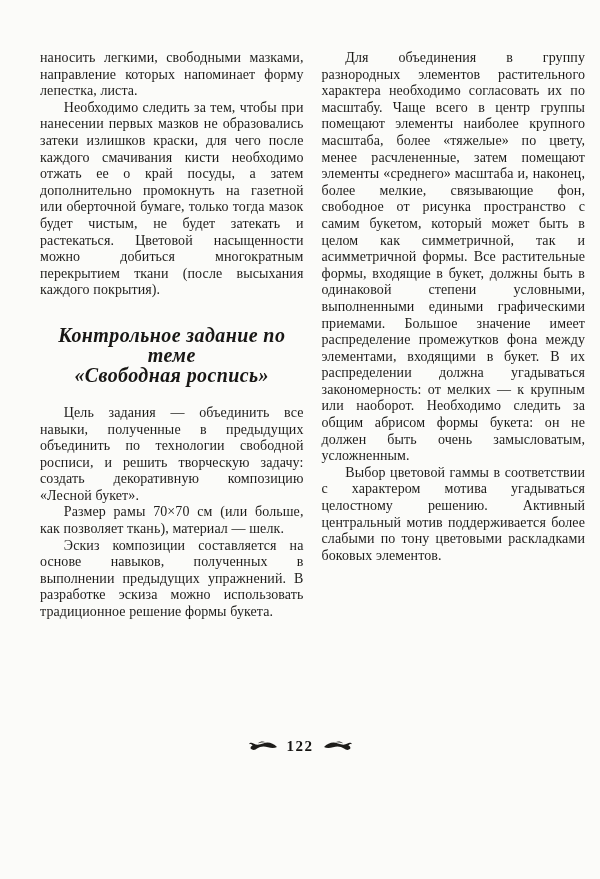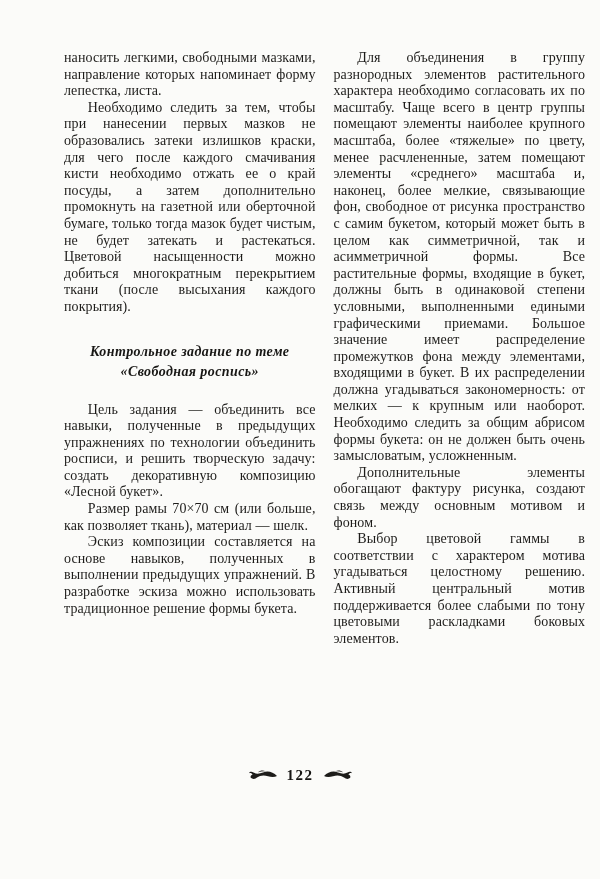--- a/index.html
+++ b/index.html
@@ -7,21 +7,20 @@
     width: 600px;
     height: 879px;
     background: #fbfbf9;
     position: relative;
     overflow: hidden;
     font-family: "Liberation Serif", serif;
   }
   .page {
     position: absolute;
     inset: 0;
-    padding-left: 24px;
   }
   .columns {
     display: flex;
     gap: 18px;
     padding: 50px 15px 0 40px;
   }
   .column {
     width: 264px;
     font-family: "Liberation Serif", serif;
     font-size: 14px;
@@ -37,30 +36,30 @@
     text-indent: 1.7em;
   }
   .column p.body-noindent {
     text-indent: 0;
   }
   .column p.heading {
     text-indent: 0;
     text-align: center;
     font-style: italic;
     font-weight: bold;
-    font-size: 14px;
+    font-size: 20px;
     line-height: 20px;
     letter-spacing: 0.4px;
     white-space: pre-line;
     margin: 26px 0 20px 0;
     color: #181715;
   }
   .footer {
     position: absolute;
-    top: 767px;
+    top: 738px;
     left: 0;
     width: 600px;
     display: flex;
     justify-content: center;
     align-items: center;
     gap: 9px;
   }
   .page-number {
     font-family: "Liberation Serif", serif;
     font-weight: bold;
@@ -76,27 +75,26 @@
 <body>
 
 <div class="page">
 
   <div class="columns">
     <div class="column">
         <p class="body-noindent">наносить легкими, свободными мазками, направление которых напоминает форму лепестка, листа.</p>
         <p class="body">Необходимо следить за тем, чтобы при нанесении первых мазков не образовались затеки излишков краски, для чего после каждого смачивания кисти необходимо отжать ее о край посуды, а затем дополнительно промокнуть на газетной или оберточной бумаге, только тогда мазок будет чистым, не будет затекать и растекаться. Цветовой насыщенности можно добиться многократным перекрытием ткани (после высыхания каждого покрытия).</p>
         <p class="heading">Контрольное задание по теме
 «Свободная роспись»</p>
-        <p class="body">Цель задания — объединить все навыки, полученные в предыдущих упражнениях по технологии объединить росписи, и решить творческую задачу: создать декоративную композицию «Лесной букет».</p>
+        <p class="body">Цель задания — объединить все навыки, полученные в предыдущих объединить по технологии свободной росписи, и решить творческую задачу: создать декоративную композицию «Лесной букет».</p>
         <p class="body">Размер рамы 70×70 см (или больше, как позволяет ткань), материал — шелк.</p>
         <p class="body">Эскиз композиции составляется на основе навыков, полученных в выполнении предыдущих упражнений. В разработке эскиза можно использовать традиционное решение формы букета.</p>
       </div>
     <div class="column">
         <p class="body">Для объединения в группу разнородных элементов растительного характера необходимо согласовать их по масштабу. Чаще всего в центр группы помещают элементы наиболее крупного масштаба, более «тяжелые» по цвету, менее расчлененные, затем помещают элементы «среднего» масштаба и, наконец, более мелкие, связывающие фон, свободное от рисунка пространство с самим букетом, который может быть в целом как симметричной, так и асимметричной формы. Все растительные формы, входящие в букет, должны быть в одинаковой степени условными, выполненными едиными графическими приемами. Большое значение имеет распределение промежутков фона между элементами, входящими в букет. В их распределении должна угадываться закономерность: от мелких — к крупным или наоборот. Необходимо следить за общим абрисом формы букета: он не должен быть очень замысловатым, усложненным.</p>
-        <p class="body">Дополнительные элементы обогащают фактуру рисунка, создают связь между основным мотивом и фоном.</p>
         <p class="body">Выбор цветовой гаммы в соответствии с характером мотива угадываться целостному решению. Активный центральный мотив поддерживается более слабыми по тону цветовыми раскладками боковых элементов.</p>
       </div>
   </div>
 
   <div class="footer">
     <span class="flourish">
       <svg width="30" height="13" viewBox="0 0 30 13" aria-hidden="true">
         <path d="M29 7 C25 3 20 1.5 15 3.5 C11 5 8 5 5.5 3.5 C3.5 2.3 1.8 2.6 1 4.2 C2.8 3.8 4 4.4 4.6 5.6 C3 6.2 2.2 7.4 2.8 8.8 C4.4 10.4 7 10.2 9 8.6 C12 6.2 16 5.8 20 7.2 C23.5 8.4 26.8 8.2 29 7 Z" fill="currentColor"></path>
         <path d="M10 3.2 C12 1.4 15 1 17.5 2.2 C15 2 12.5 2.4 10 3.2 Z" fill="currentColor"></path>
       </svg>

